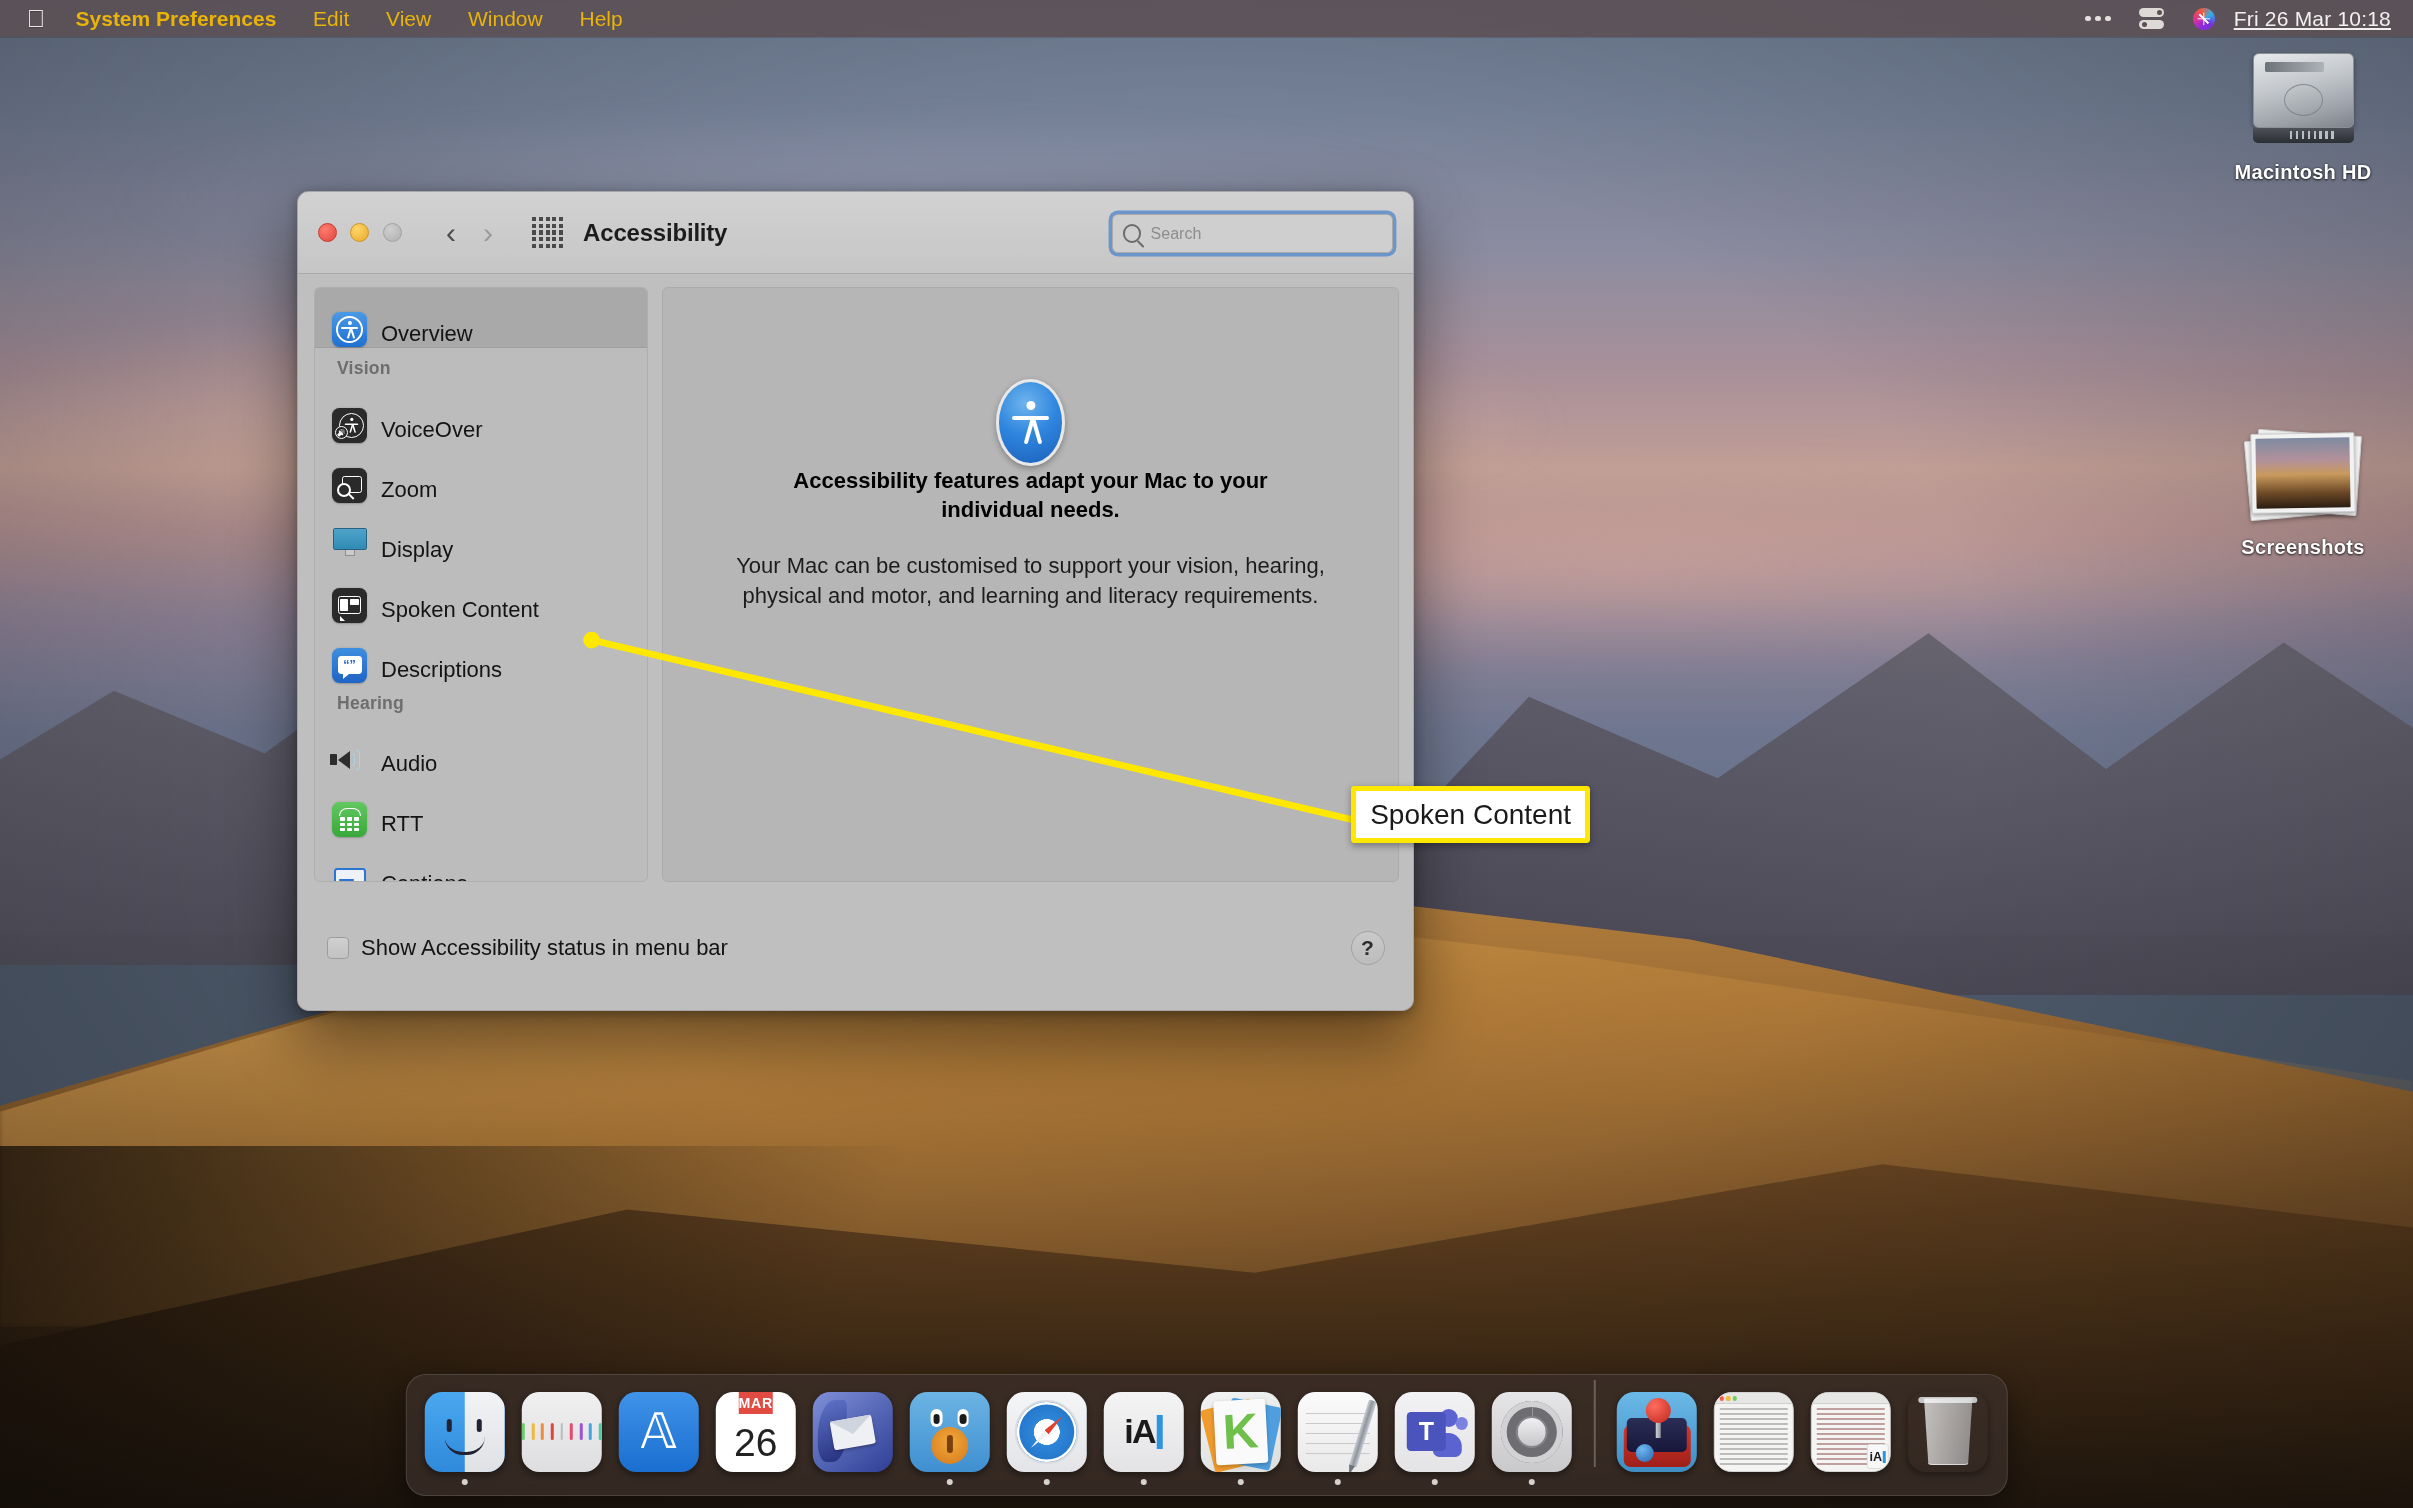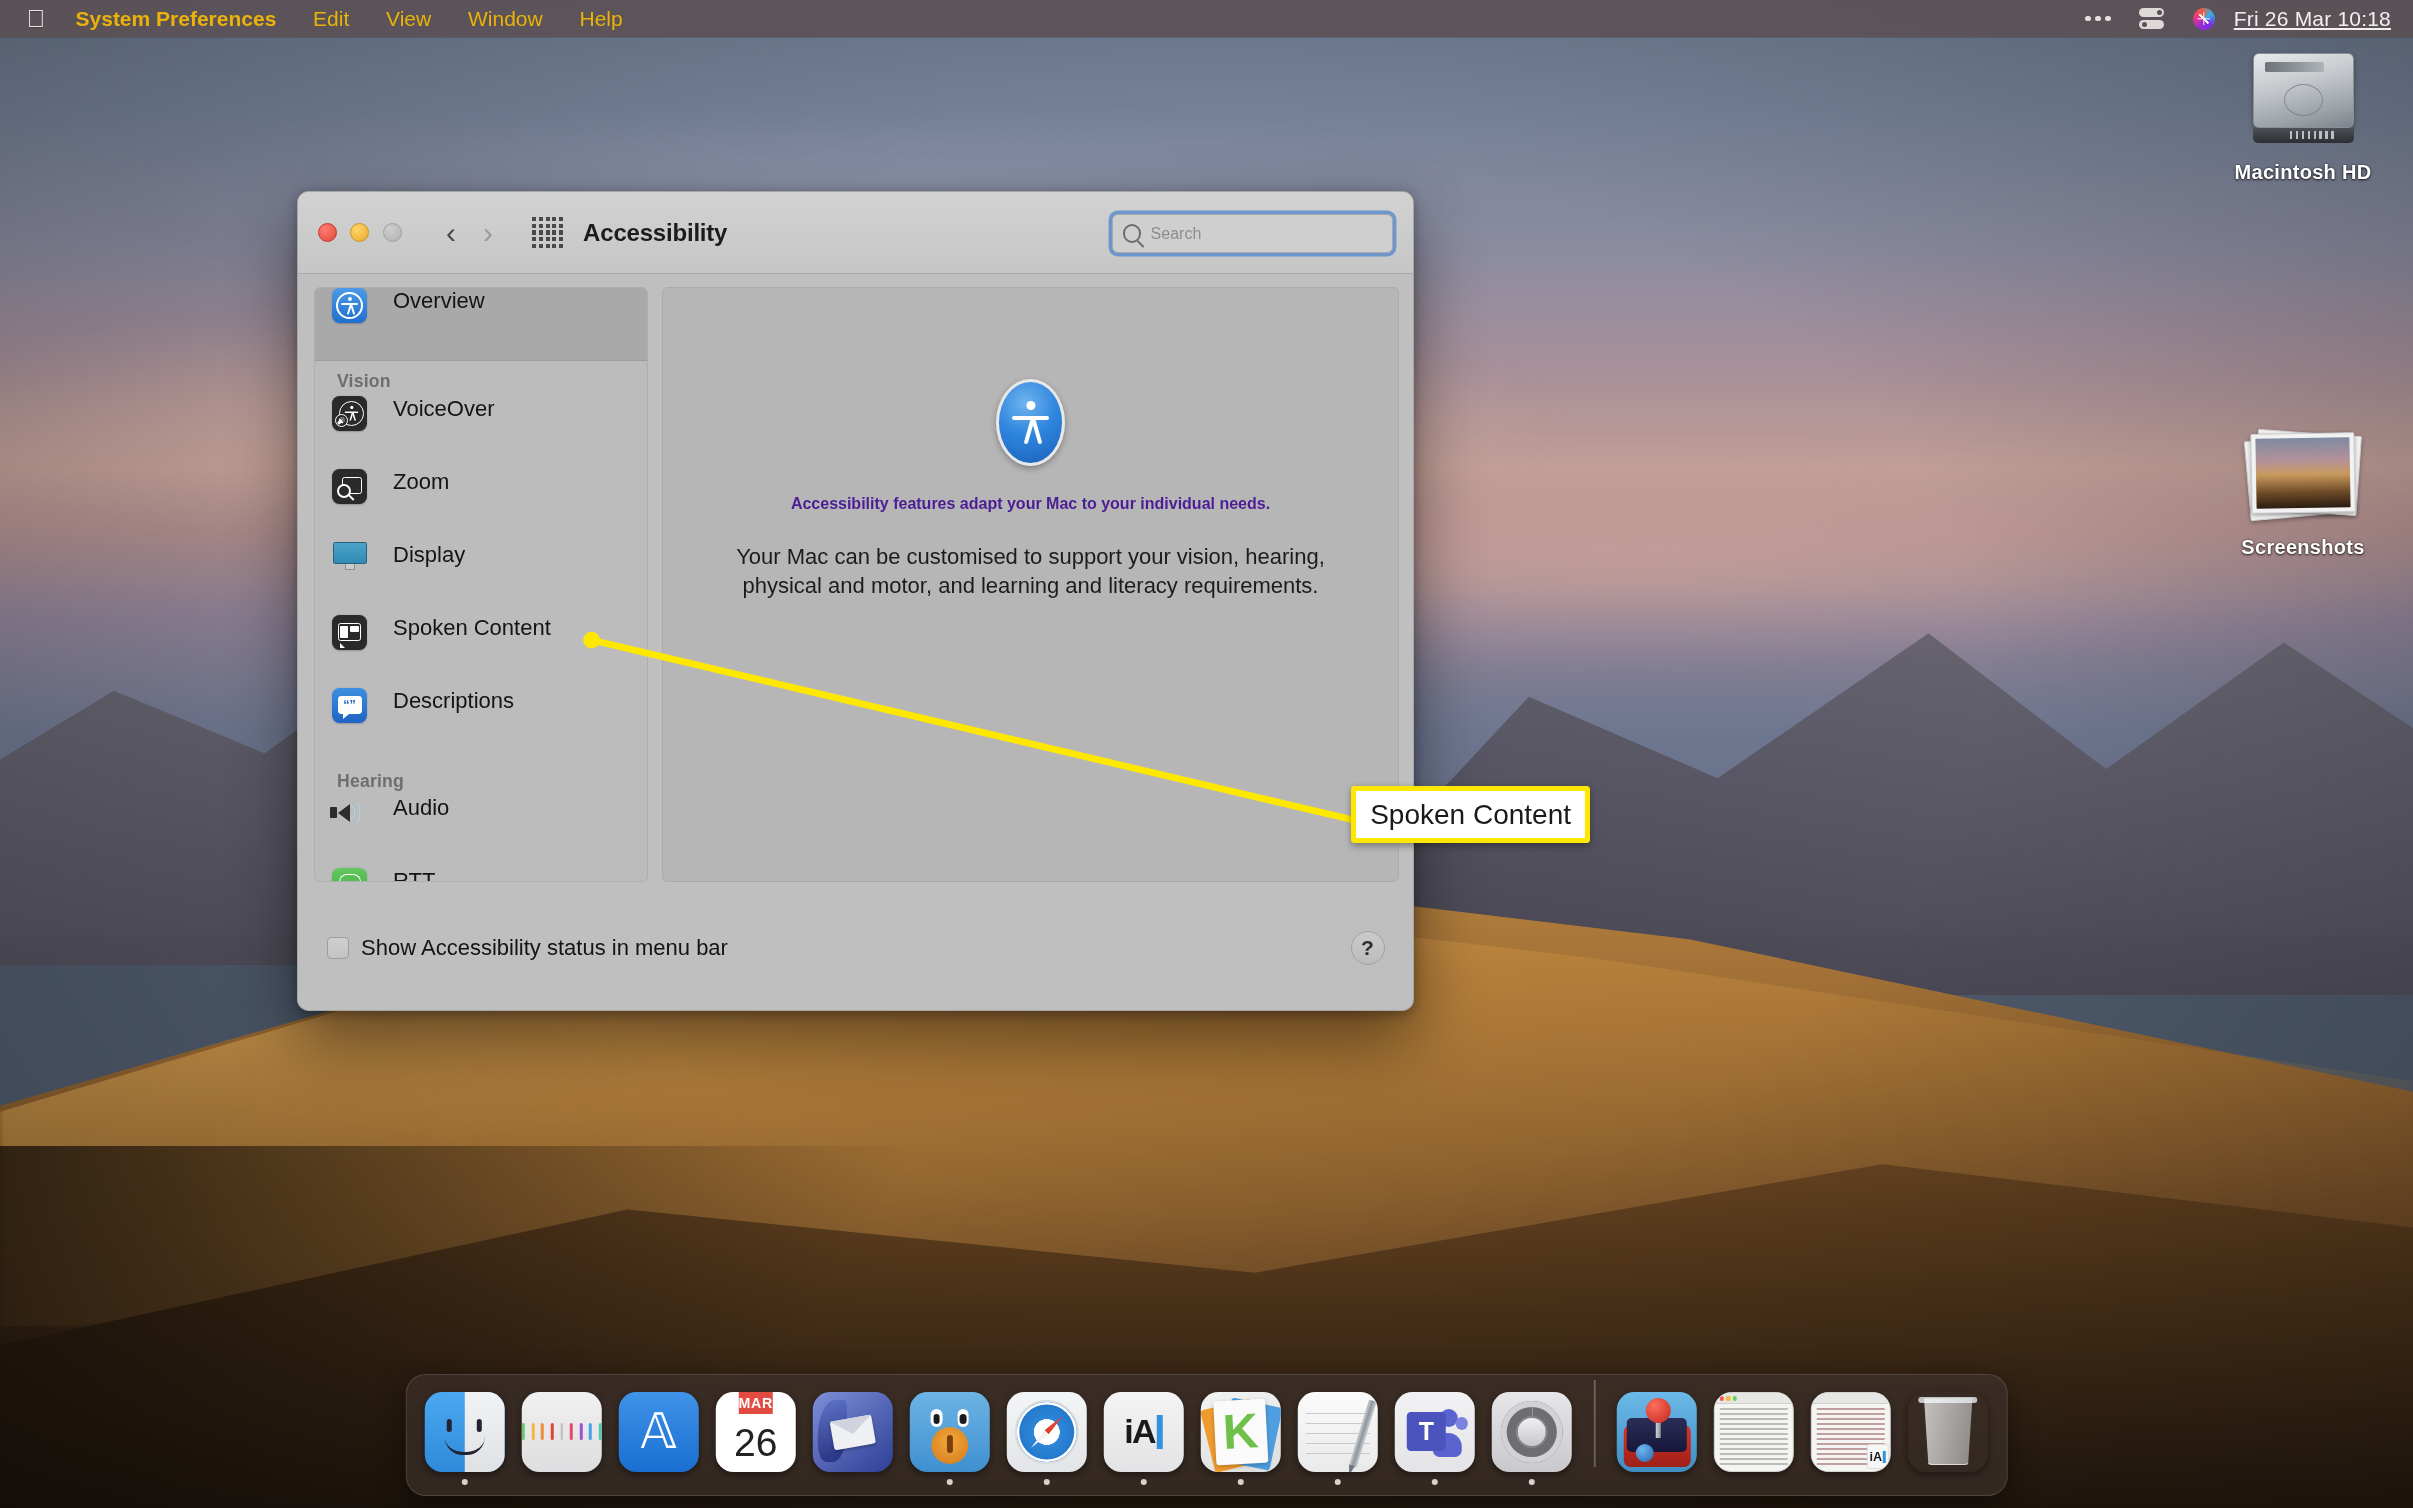--- a/index.html
+++ b/index.html
@@ -241,21 +241,21 @@
 
   
   #sidebar {
     position:absolute; left:16px; top:13.4px; width:334px; height:595px;
     background:#bcbcbc;
     border:0.8px solid #aeaeae;
     border-radius:5.9px;
     overflow:hidden;
   }
   .sb-row {
-    display:flex; align-items:flex-start; height:73px; padding-left:17px; gap:26px;
+    display:flex; align-items:flex-end; height:60px; padding-left:17px; gap:14px;
   }
   .sb-row.selected { background:#a9a9a9; border-bottom:0.8px solid #9e9e9e; }
   .sb-label { font-size:22px; color:#141414; white-space:nowrap; }
   .sb-head {
     font-size:17.6px; font-weight:bold; color:#6e6e6e;
     padding:10px 0 3.4px 22px; letter-spacing:0.2px;
   }
   .sb-ico { width:35px; height:35px; border-radius:7.5px; flex:none; position:relative;
     box-shadow:0 0.8px 1.7px rgba(0,0,0,.22); }
 
@@ -357,22 +357,22 @@
   #big-access .figure { position:relative; width:37px; height:44px; }
   #big-access .hd { position:absolute; left:50%; top:0; transform:translateX(-50%);
     width:9.2px; height:9.2px; border-radius:50%; background:#fff; }
   #big-access .arm { position:absolute; left:0; top:15px; width:37px; height:4.2px;
     background:#fff; border-radius:2.5px; }
   #big-access .lg1 { position:absolute; left:50%; top:17px; width:4.2px; height:27px; background:#fff;
     transform-origin:top center; transform:rotate(16deg); border-radius:2.5px; }
   #big-access .lg2 { position:absolute; left:50%; top:17px; width:4.2px; height:27px; background:#fff;
     transform-origin:top center; transform:rotate(-16deg); border-radius:2.5px; }
   #headline {
-    margin-top:27px; width:578px; text-align:center;
-    font-size:16px; font-weight:bold; color:#4c1d95; line-height:1.32;
+    width:578px; text-align:center;
+    font-size:22px; font-weight:bold; color:#000000; line-height:1.32;
   }
   #subtext {
     margin-top:27px; width:620px; text-align:center;
     font-size:22px; color:#1c1c1c; line-height:1.36;
   }
 
   
   #footer {
     position:absolute; left:0; bottom:0; width:100%; height:126px;
     display:flex; align-items:center;

